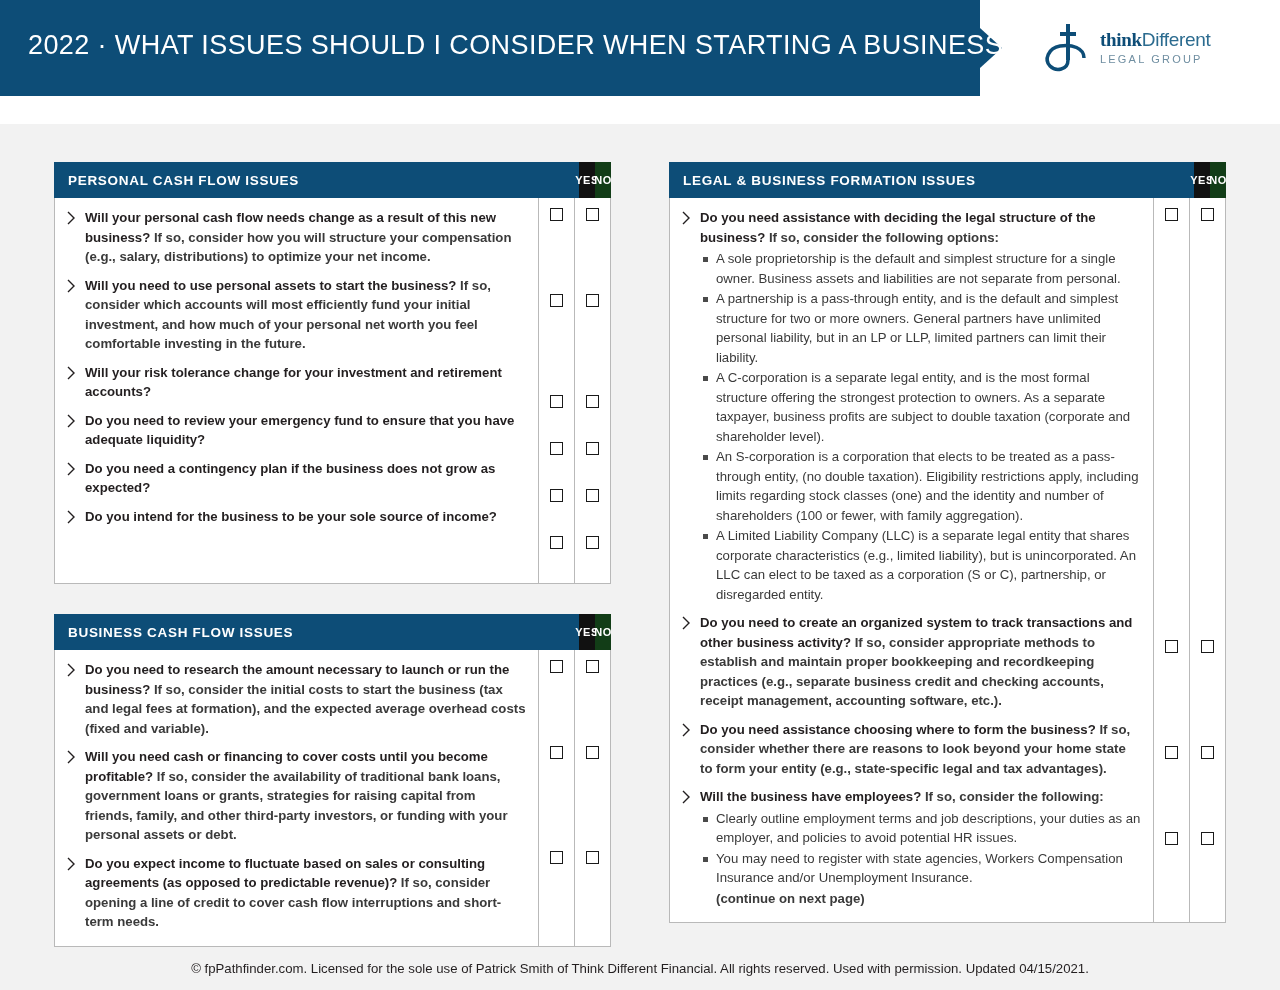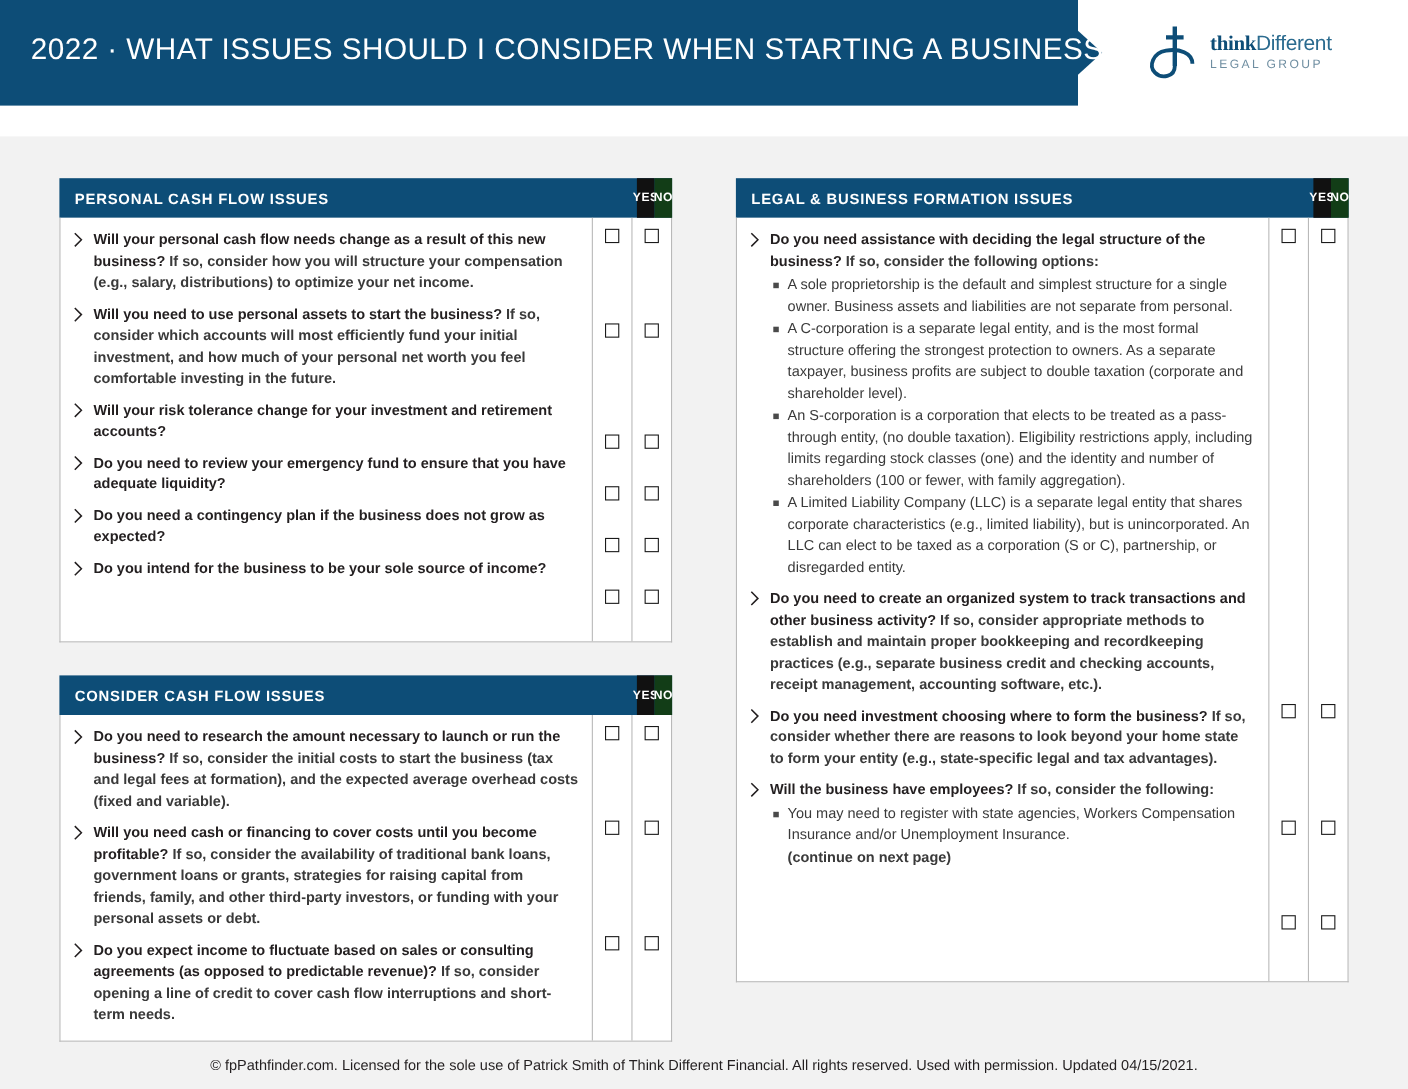--- a/index.html
+++ b/index.html
@@ -279,21 +279,21 @@
               </div>
             <div class="cbrow" style="height:47px">
                 <span class="cb"></span>
               </div>
           </div>
         </div>
       </div>
 
       <div class="block">
         <div class="block-head">
-          <div class="title">CONSIDER CASH FLOW ISSUES</div>
+          <div class="title">BUSINESS CASH FLOW ISSUES</div>
           <div class="head-yes">YES</div>
           <div class="head-no">NO</div>
         </div>
         <div class="block-body">
           <div class="questions">
             <div class="q">
               <svg class="arrow" viewBox="0 0 9 14">
                   <path d="M1 1 L7 7 L1 13" stroke="#231f20" stroke-width="1.4" fill="none"></path>
                 </svg>
               <b>Do you need to research the amount necessary to launch or run the business?</b><span class="light"> If so, consider the initial costs to start the business (tax and legal fees at formation), and the expected average overhead costs (fixed and variable).</span>
@@ -348,46 +348,48 @@
         <div class="block-body">
           <div class="questions">
 
             <div class="q">
               <svg class="arrow" viewBox="0 0 9 14">
                   <path d="M1 1 L7 7 L1 13" stroke="#231f20" stroke-width="1.4" fill="none"></path>
                 </svg>
               <b>Do you need assistance with deciding the legal structure of the business?</b><span class="light"> If so, consider the following options:</span>
               <ul class="sub">
                 <li>A sole proprietorship is the default and simplest structure for a single owner. Business assets and liabilities are not separate from personal.</li>
+                <li>A partnership is a pass-through entity, and is the default and simplest structure for two or more owners. General partners have unlimited personal liability, but in an LP or LLP, limited partners can limit their liability.</li>
                 <li>A C-corporation is a separate legal entity, and is the most formal structure offering the strongest protection to owners. As a separate taxpayer, business profits are subject to double taxation (corporate and shareholder level).</li>
                 <li>An S-corporation is a corporation that elects to be treated as a pass-through entity, (no double taxation). Eligibility restrictions apply, including limits regarding stock classes (one) and the identity and number of shareholders (100 or fewer, with family aggregation).</li>
                 <li>A Limited Liability Company (LLC) is a separate legal entity that shares corporate characteristics (e.g., limited liability), but is unincorporated. An LLC can elect to be taxed as a corporation (S or C), partnership, or disregarded entity.</li>
               </ul>
             </div>
 
             <div class="q">
               <svg class="arrow" viewBox="0 0 9 14">
                   <path d="M1 1 L7 7 L1 13" stroke="#231f20" stroke-width="1.4" fill="none"></path>
                 </svg>
               <b>Do you need to create an organized system to track transactions and other business activity?</b><span class="light"> If so, consider appropriate methods to establish and maintain proper bookkeeping and recordkeeping practices (e.g., separate business credit and checking accounts, receipt management, accounting software, etc.).</span>
             </div>
 
             <div class="q">
               <svg class="arrow" viewBox="0 0 9 14">
                   <path d="M1 1 L7 7 L1 13" stroke="#231f20" stroke-width="1.4" fill="none"></path>
                 </svg>
-              <b>Do you need investment choosing where to form the business?</b><span class="light"> If so, consider whether there are reasons to look beyond your home state to form your entity (e.g., state-specific legal and tax advantages).</span>
+              <b>Do you need assistance choosing where to form the business?</b><span class="light"> If so, consider whether there are reasons to look beyond your home state to form your entity (e.g., state-specific legal and tax advantages).</span>
             </div>
 
             <div class="q">
               <svg class="arrow" viewBox="0 0 9 14">
                   <path d="M1 1 L7 7 L1 13" stroke="#231f20" stroke-width="1.4" fill="none"></path>
                 </svg>
               <b>Will the business have employees?</b><span class="light"> If so, consider the following:</span>
               <ul class="sub">
+                <li>Clearly outline employment terms and job descriptions, your duties as an employer, and policies to avoid potential HR issues.</li>
                 <li>You may need to register with state agencies, Workers Compensation Insurance and/or Unemployment Insurance.</li>
               </ul>
               <div class="light" style="padding-left:16px;">(continue on next page)</div>
             </div>
 
           </div>
           <div class="checkcol">
             <div class="cbrow" style="height:432px">
                 <span class="cb"></span>
               </div>

